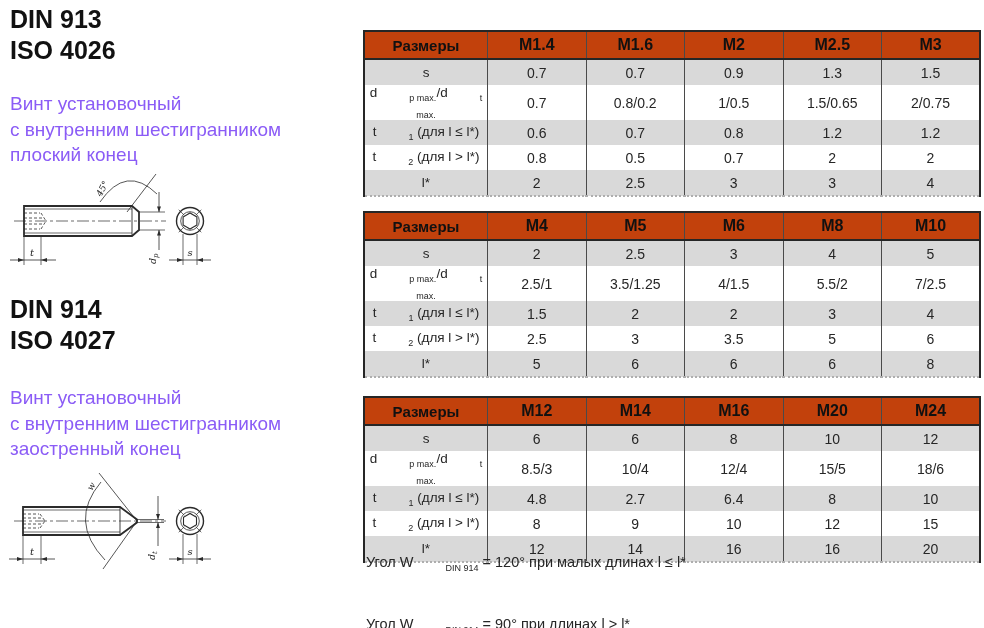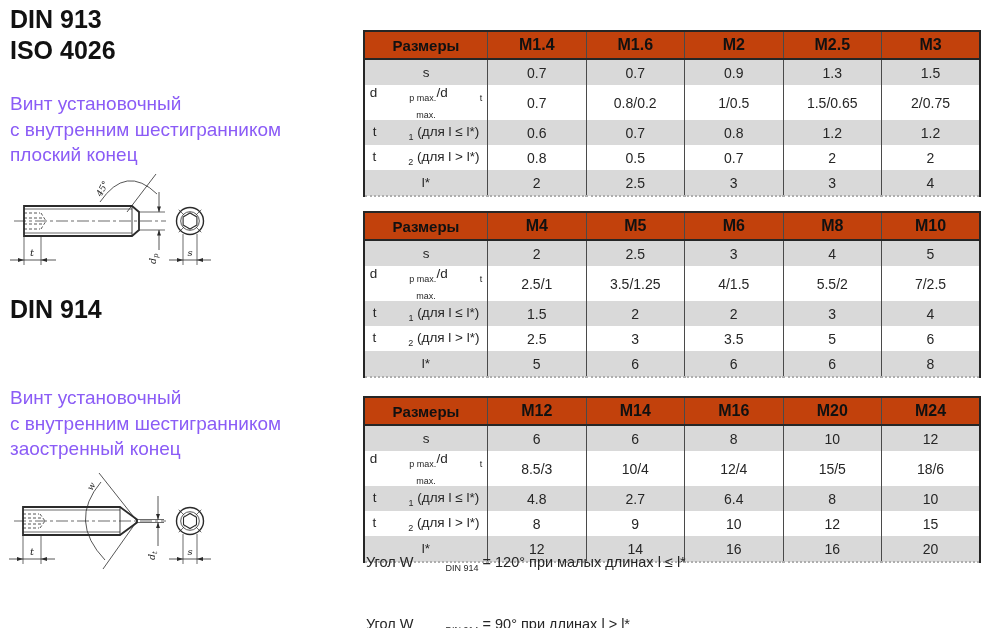--- a/index.html
+++ b/index.html
@@ -112,20 +112,21 @@
       <line x1="191" y1="66" x2="191" y2="97" stroke-width="0.7"></line>
       <line x1="163" y1="92" x2="205" y2="92" stroke-width="0.8"></line>
       <polygon points="177,92 171,90 171,94" fill="#2b2b2b" stroke="none"></polygon>
       <polygon points="191,92 197,90 197,94" fill="#2b2b2b" stroke="none"></polygon>
     </g>
     <text x="184" y="88" font-size="10" text-anchor="middle">s</text>
   </svg>
 
   <div class="std-heading heading-914">
     <div>DIN 914</div>
+    <div>ISO 4027</div>
   </div>
 
   <div class="descr descr-914">
     <div>Винт установочный</div>
     <div>с внутренним шестигранником</div>
     <div>заостренный конец</div>
   </div>
 
   <svg class="drawing drawing-914" width="230" height="140" viewBox="0 0 230 140">
     <g fill="none" stroke="#2b2b2b">

